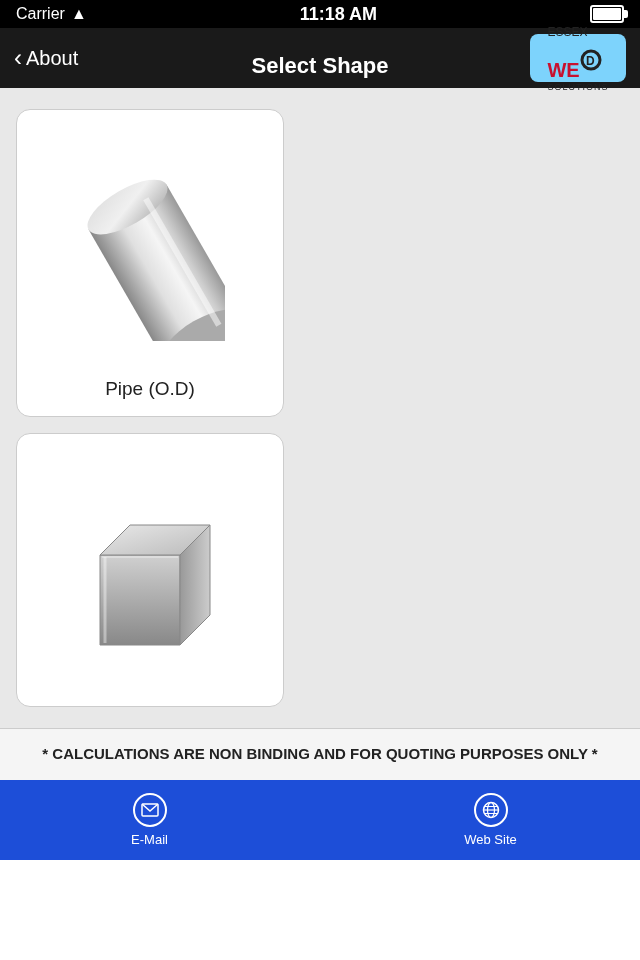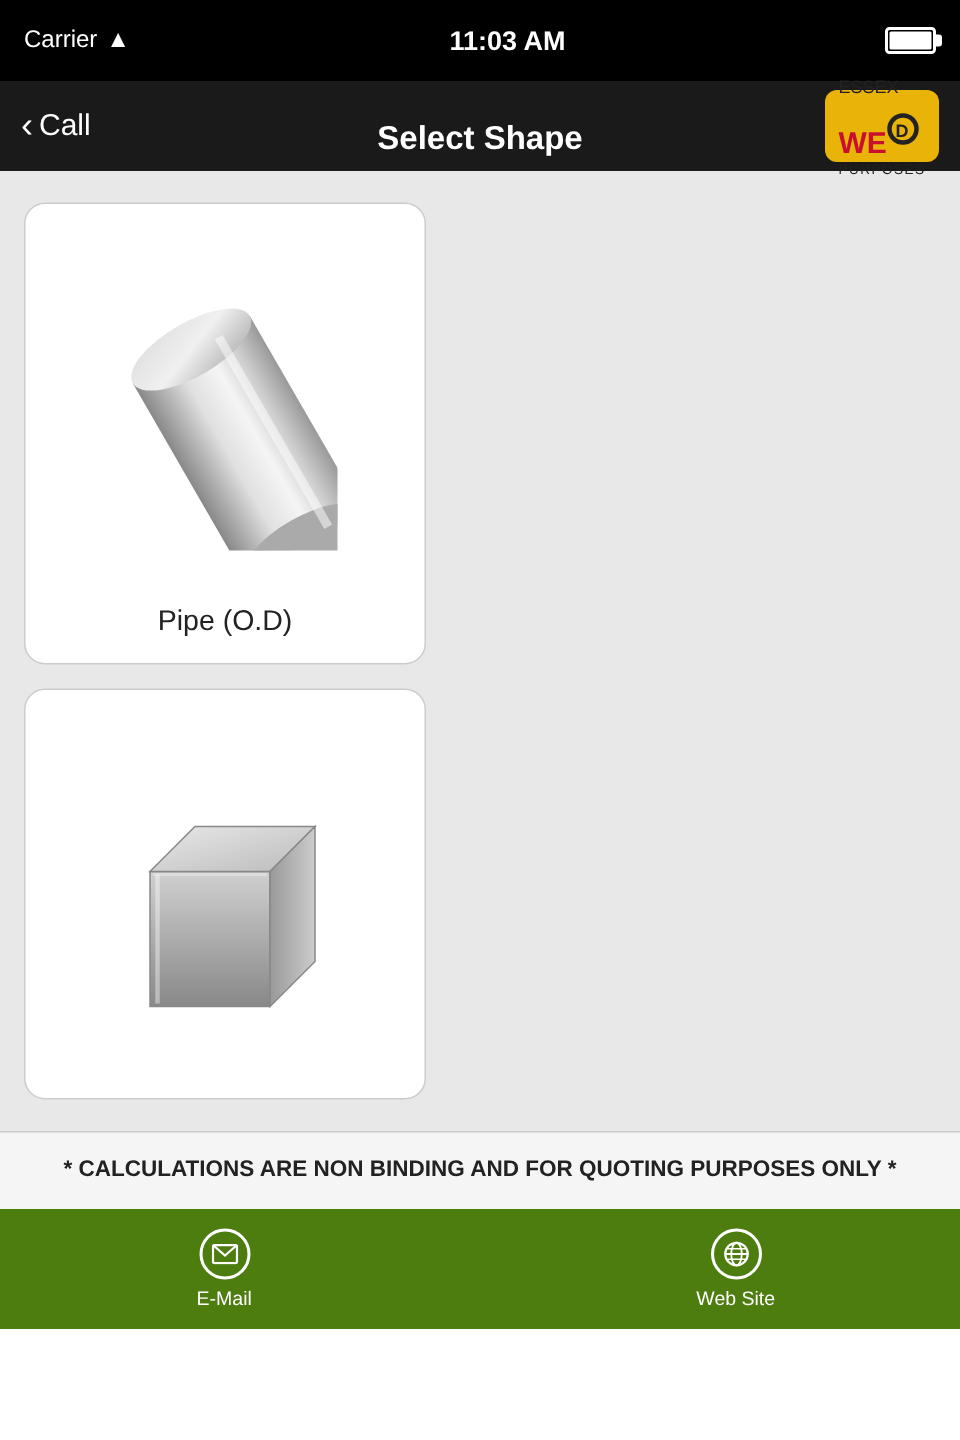--- a/index.html
+++ b/index.html
@@ -9,21 +9,21 @@
       height: 960px;
       font-family: -apple-system, 'Helvetica Neue', Arial, sans-serif;
       background: #fff;
       overflow: hidden;
     }
 
     
     .status-bar {
       background: #000;
       color: #fff;
-      height: 54px;
+      height: 28px;
       display: flex;
       align-items: center;
       justify-content: space-between;
       padding: 0 16px;
       font-size: 16px;
       font-weight: 500;
     }
     .status-bar .carrier-wifi {
       display: flex;
       align-items: center;
@@ -94,28 +94,28 @@
     }
     .nav-bar-inner {
       position: relative;
       width: 100%;
       height: 100%;
       display: flex;
       align-items: center;
       justify-content: space-between;
     }
     .logo-box {
-      background: #eab308;
+      background: #7dd3fc;
       border-radius: 8px;
       padding: 4px 8px;
       display: flex;
       align-items: center;
       justify-content: center;
       height: 48px;
-      width: 76px;
+      width: 96px;
     }
     .logo-essex { color: #222; font-size: 12px; }
     .logo-wed { color: #c8102e; font-size: 20px; font-weight: 900; margin-top: 20px; }
     .logo-solutions { color: #222; font-size: 9px; letter-spacing: 1px; }
 
     
     .main-content {
       background: #e8e8e8;
       padding: 20px 16px;
       display: flex;
@@ -159,21 +159,21 @@
       padding: 14px 32px;
       text-align: center;
       font-size: 15px;
       font-weight: 600;
       color: #222;
       line-height: 1.5;
     }
 
     
     .tab-bar {
-      background: #4d7c0f;
+      background: #1d4ed8;
       height: 80px;
       display: flex;
       align-items: center;
       gap: 42px;
     }
     .tab-item {
       flex: 1;
       display: flex;
       flex-direction: column;
       align-items: center;
@@ -202,44 +202,44 @@
     .wifi-icon { font-size: 16px; }
   </style>
 </head>
 <body>
 
 <div class="status-bar">
   <div class="carrier-wifi">
     <span>Carrier</span>
     <span class="wifi-icon">▲</span>
   </div>
-  <span class="time">11:03 AM</span>
+  <span class="time">11:18 AM</span>
   <div class="battery">
     <div class="battery-fill"></div>
   </div>
 </div>
 
 <div class="nav-bar">
   <div class="nav-bar-inner">
     <div class="nav-back">
       <span class="chevron">‹</span>
-      <span>Call</span>
+      <span>About</span>
     </div>
     <span class="nav-title">Select Shape</span>
     <div class="logo-box">
       <div>
         <div class="logo-essex">ESSEX</div>
         <div style="display:flex;align-items:center;">
           <span class="logo-wed">WE</span>
           <svg width="22" height="22" viewBox="0 0 22 22">
             <circle cx="11" cy="11" r="9" fill="none" stroke="#222" stroke-width="3"></circle>
             <text x="6" y="16" font-size="12" font-weight="900" fill="#222">D</text>
           </svg>
         </div>
-        <div class="logo-solutions">PURPOSES</div>
+        <div class="logo-solutions">SOLUTIONS</div>
       </div>
     </div>
   </div>
 </div>
 
 <div class="main-content">
 
   <div class="shape-card">
     <div class="shape-image-area">
 

